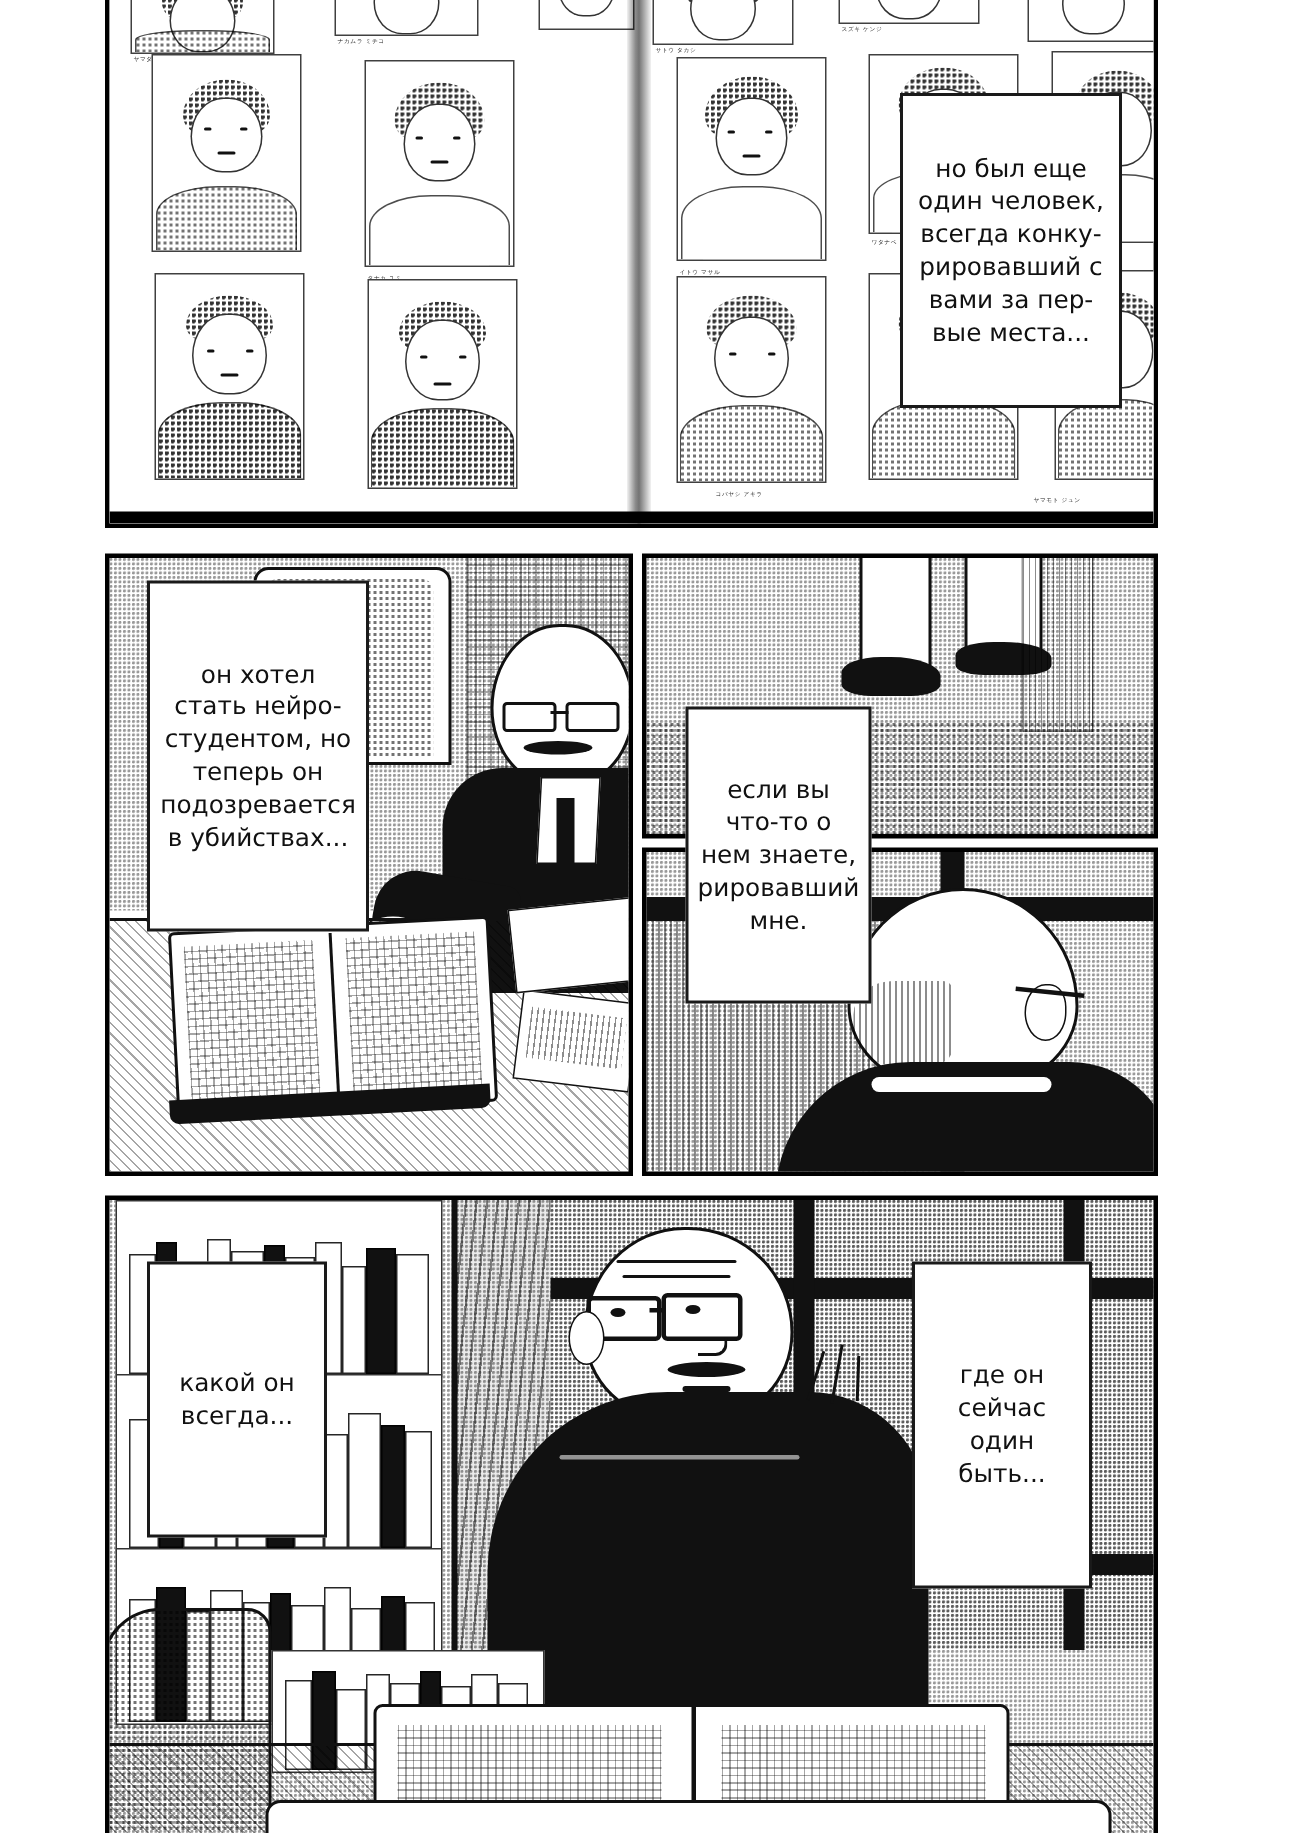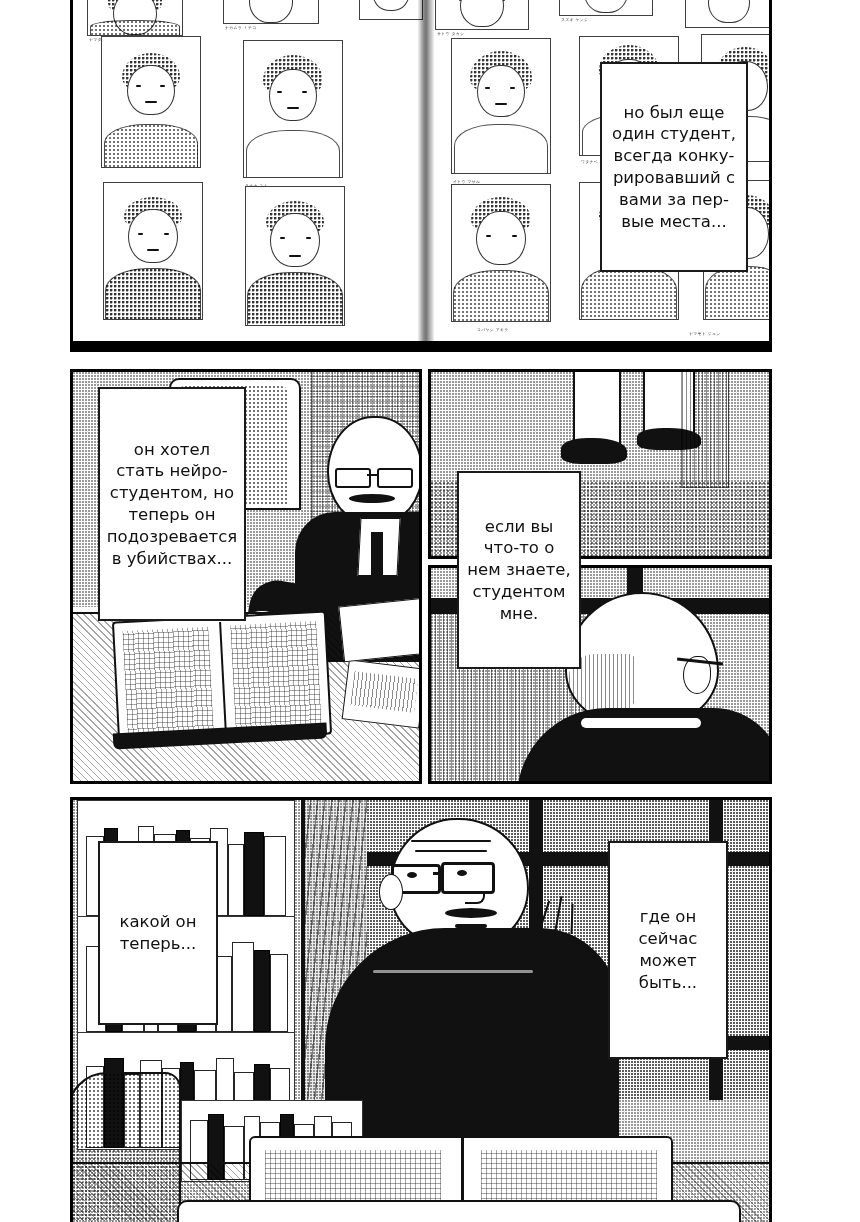--- a/index.html
+++ b/index.html
@@ -501,49 +501,49 @@
       <div style="position:absolute; left:50%; top:0; bottom:0; width:3px; background:#111;"></div>
       <div class="tone-cross" style="position:absolute; left:14px; top:12px; width:176px; bottom:0;"></div>
       <div class="tone-cross" style="position:absolute; right:14px; top:12px; width:176px; bottom:0;"></div>
     </div>
     <div class="sub" style="left:104px; top:400px; width:560px; height:32px; background:#fff; border:2px solid #111; border-radius:10px 10px 0 0;"></div>
   </div>
 
 
   <div class="balloon" id="balloon-2" style="left:600px; top:62px; width:148px; height:210px;">
     <div class="txt">но был еще
-один студент,
+один человек,
 всегда конку-
 рировавший с
 вами за пер-
 вые места...</div>
   </div>
 
   <div class="balloon" id="balloon-3" style="left:98px; top:387px; width:148px; height:234px;">
     <div class="txt">он хотел
 стать нейро-
 студентом, но
 теперь он
 подозревается
 в убийствах...</div>
   </div>
 
   <div class="balloon" id="balloon-4" style="left:457px; top:471px; width:124px; height:198px;">
     <div class="txt">если вы
 что-то о
 нем знаете,
-студентом
+рировавший
 мне.</div>
   </div>
 
   <div class="balloon" id="balloon-5" style="left:98px; top:841px; width:120px; height:184px;">
     <div class="txt">какой он
-теперь...</div>
+всегда...</div>
   </div>
 
   <div class="balloon" id="balloon-6" style="left:608px; top:841px; width:120px; height:218px;">
     <div class="txt">где он
 сейчас
-может
+один
 быть...</div>
   </div>
 
 </div>
 
 </body></html>

